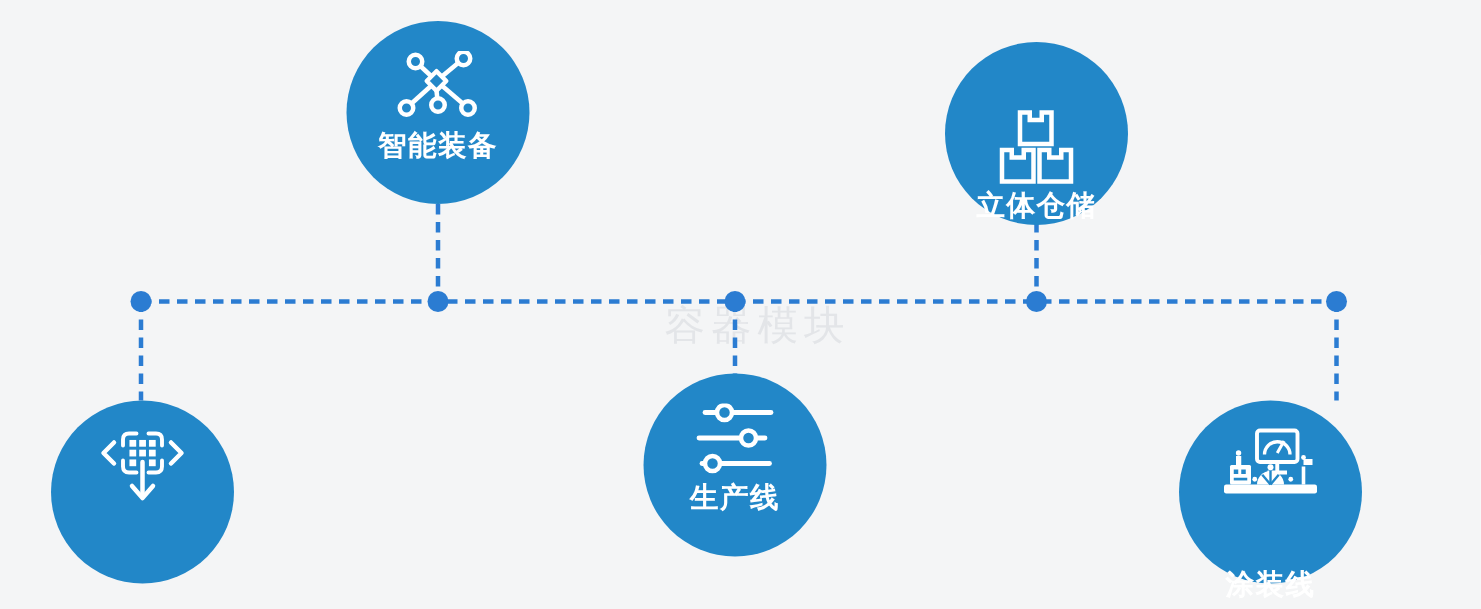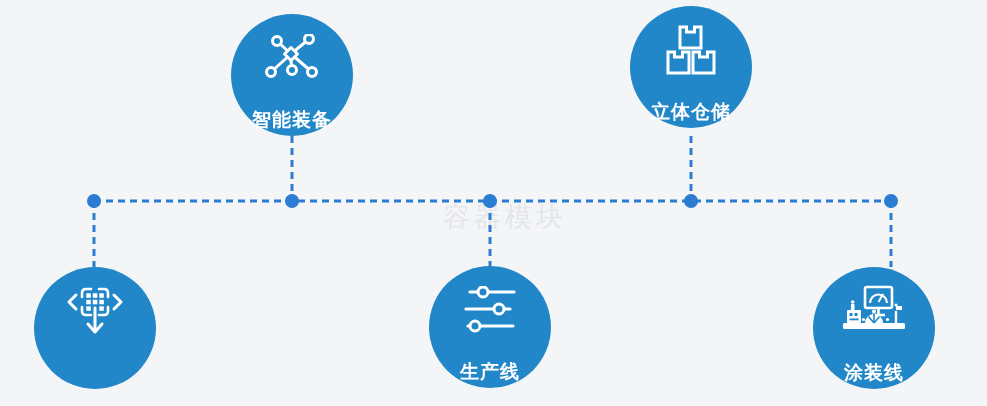--- a/index.html
+++ b/index.html
@@ -29,28 +29,28 @@
   .node{
     position:absolute;width:122px;height:122px;border-radius:50%;
     background:var(--node-fill);z-index:2;
     display:flex;flex-direction:column;align-items:center;
   }
   .node .icon{
     margin-top:19px;height:50px;display:flex;align-items:center;
     justify-content:center;color:#fff;
   }
   .node .label{
-    margin-top:24px;color:var(--label-text);font-size:19px;
+    margin-top:1px;color:var(--label-text);font-size:19px;
     font-weight:bold;letter-spacing:1px;white-space:nowrap;
   }
   .n-smart{left:231px;top:14px;}
-  .n-warehouse{left:630px;top:6px;}
+  .n-warehouse{left:630px;top:28px;justify-content:flex-end;}
   .n-logistics{left:34px;top:267px;}
-  .n-production{left:429px;top:266px;}
-  .n-coating{left:813px;top:267px;}
+  .n-production{left:429px;top:249px;}
+  .n-coating{left:786px;top:267px;gap:40px;}
   svg{display:block;}
 </style>
 </head>
 <body>
 
 <div class="stage">
 
   <div class="watermark">容器模块</div>
 
   <svg class="connectors" width="987" height="406" viewBox="0 0 987 406">

